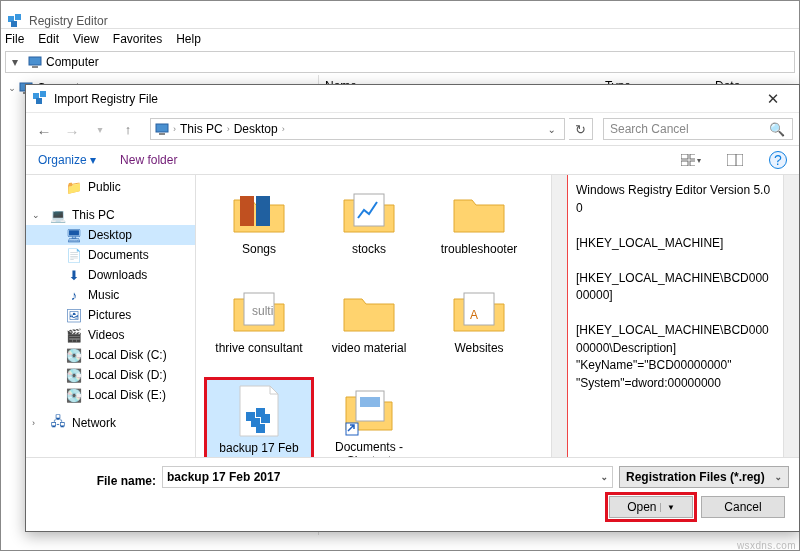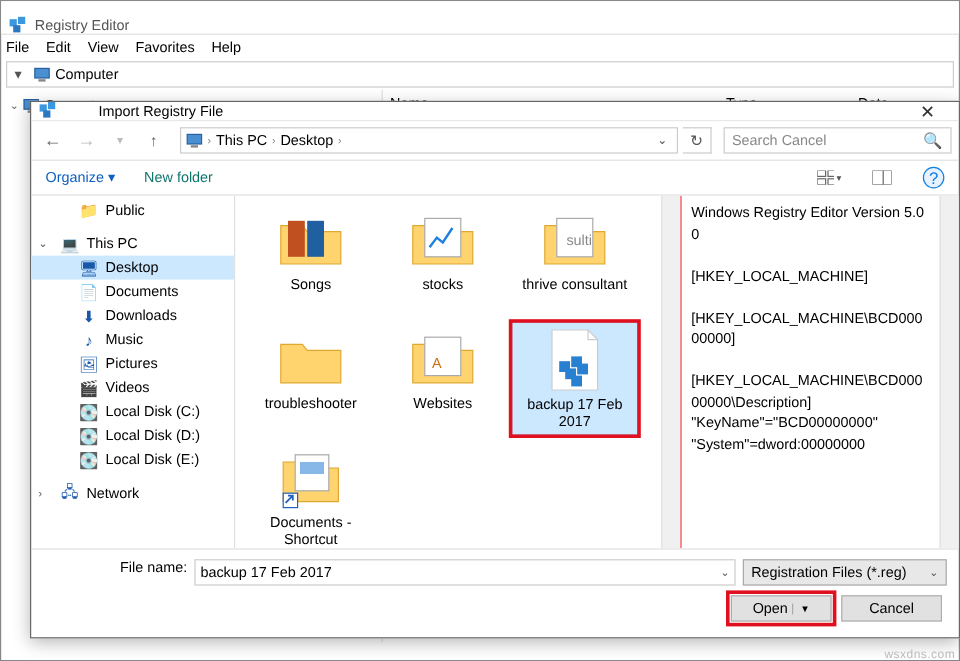--- a/index.html
+++ b/index.html
@@ -18,38 +18,38 @@
 .tree-panel .tree-item { display: flex; align-items: center; height: 18px; font-size: 12px; }
 .tree-panel .tree-item .expand { width: 14px; text-align: center; color: #666; font-size: 9px; }
 .list-header { height: 24px; display: flex; border-bottom: 1px solid #e0e0e0; }
 .list-header div { padding: 4px 6px; font-size: 12px; color: #000; }
 .col-name { width: 280px; border-right: 1px solid transparent; }
 .col-type { width: 110px; }
 .col-data { flex: 1; }
 
 
 .dialog { position: absolute; left: 25px; top: 84px; width: 775px; height: 448px; background: #fff; border: 1px solid #666; box-shadow: 0 4px 14px rgba(0,0,0,.3); display: flex; flex-direction: column; }
-.dlg-titlebar { height: 16px; display: flex; align-items: center; padding: 0 6px; border-bottom: 1px solid #e8e8e8; gap: 28px; }
+.dlg-titlebar { height: 28px; display: flex; align-items: center; padding: 0 6px; border-bottom: 1px solid #e8e8e8; }
 .dlg-titlebar .title { font-size: 12px; color: #000; }
 .dlg-close { margin-left: auto; width: 40px; text-align: center; font-size: 15px; color: #333; }
 .dlg-nav { height: 32px; display: flex; align-items: center; padding: 0 6px; gap: 4px; }
 .nav-arrow { width: 24px; height: 24px; display: flex; align-items: center; justify-content: center; color: #666; font-size: 15px; }
 .nav-arrow.up { font-size: 13px; }
 .nav-address { flex: 1; height: 22px; border: 1px solid #ccc; margin-left: 6px; display: flex; align-items: center; padding: 0 4px; gap: 4px; font-size: 12px; }
 .nav-address .crumb-sep { color: #888; font-size: 9px; }
 .nav-address .spacer { flex: 1; }
 .nav-address .addr-dd { color: #555; font-size: 10px; padding: 0 4px; }
 .nav-refresh { width: 24px; height: 22px; border: 1px solid #ccc; border-left: none; display: flex; align-items: center; justify-content: center; color: #555; font-size: 13px; }
 .nav-search { width: 190px; height: 22px; border: 1px solid #ccc; margin-left: 6px; display: flex; align-items: center; padding: 0 6px; color: #888; position: relative; }
 .nav-search .search-ph { flex: 1; font-size: 12px; }
 .nav-search .search-icon { font-size: 13px; color: #777; }
 
 .dlg-toolbar { height: 30px; border-top: 1px solid #e0e0e0; border-bottom: 1px solid #e0e0e0; display: flex; align-items: center; padding: 0 12px; gap: 24px; }
 .dlg-toolbar .organize { color: #1060c0; }
-.dlg-toolbar .newfolder { color: #0f766e; }
+.dlg-toolbar .newfolder { color: #701a75; }
 .dlg-toolbar .spacer { flex: 1; }
 .dlg-toolbar .tb-icon { width: 20px; height: 20px; display: flex; align-items: center; justify-content: center; color: #555; }
 .dlg-toolbar .help { color: #1080e0; font-size: 14px; background: #e8f2ff; border-radius: 50%; width: 18px; height: 18px; display: flex; align-items: center; justify-content: center; border: 1px solid #1080e0; }
 
 .dlg-body { flex: 1; display: flex; overflow: hidden; }
 .dlg-sidebar { width: 170px; border-right: 1px solid #e0e0e0; overflow-y: auto; padding: 2px 0; }
 .sb-item { height: 20px; display: flex; align-items: center; padding-left: 24px; font-size: 12px; gap: 6px; }
 .sb-item.heading { font-weight: normal; }
 .sb-item.selected { background: #cce8ff; }
 .sb-item .expand { position: absolute; margin-left: -18px; font-size: 9px; color: #555; }
@@ -73,21 +73,21 @@
 .file-item .fname { word-wrap: break-word; max-width: 100%; }
 .file-item.selected { background: #cce8ff; border: 1px solid #99d1ff; }
 .file-item.highlighted { outline: 3px solid #e01020; outline-offset: -1px; }
 
 .folder-svg { fill: #ffd36e; stroke: #e0a830; stroke-width: 1; }
 .page-svg { fill: #fff; stroke: #ccc; stroke-width: 1; }
 
 .preview-panel { width: 216px; border-left: 1px solid #ef4444; padding: 6px 8px; font-family: Consolas, monospace; font-size: 13px; line-height: 1.35; overflow: hidden; white-space: pre-wrap; word-break: break-all; }
 
 .dlg-footer { height: 74px; border-top: 1px solid #e0e0e0; padding: 8px 10px 6px 10px; display: flex; flex-direction: column; gap: 8px; }
-.footer-row1 { display: flex; align-items: flex-start; gap: 6px; }
+.footer-row1 { display: flex; align-items: flex-end; gap: 6px; font-weight: bold; }
 .footer-row1 .label { width: 120px; text-align: right; }
 .footer-row1 .filename-input { flex: 1; height: 22px; border: 1px solid #ccc; padding: 0 4px; display: flex; align-items: center; justify-content: space-between; }
 .footer-row1 .filetype { width: 170px; height: 22px; border: 1px solid #aaa; background: #e8e8e8; display: flex; align-items: center; padding: 0 6px; font-size: 11px; justify-content: space-between; }
 .footer-row2 { display: flex; justify-content: flex-end; gap: 8px; padding-right: 4px; }
 .btn { width: 84px; height: 22px; background: #e1e1e1; border: 1px solid #adadad; display: flex; align-items: center; justify-content: center; font-size: 12px; }
 .btn.open { background: #e1e1e1; }
 .btn.highlighted { outline: 3px solid #e01020; outline-offset: 1px; }
 .dropdown-caret { font-size: 9px; color: #555; }
 
 
@@ -290,34 +290,42 @@
                 <rect x="12" y="4" width="30" height="32" fill="#fff" stroke="#aaa"></rect>
                 <path d="M16 28l6-8 5 4 8-12" fill="none" stroke="#2080e0" stroke-width="2"></path>
               </svg>
             </div>
           <div class="fname">stocks</div>
         </div>
         <div class="file-item">
           <div class="ficon">
               <svg width="54" height="44">
                 <path class="folder-svg" d="M2 10h18l4 5h28v27H2z"></path>
+              </svg>
+            </div>
+          <div class="fname">troubleshooter</div>
+        </div>
+
+        <div class="file-item">
+          <div class="ficon">
+              <svg width="54" height="44">
+                <path class="folder-svg" d="M2 10h18l4 5h28v27H2z"></path>
                 <rect x="12" y="4" width="30" height="32" fill="#fff" stroke="#aaa"></rect>
                 <text x="20" y="26" font-size="11" fill="#888">sulti</text>
               </svg>
             </div>
           <div class="fname">thrive consultant</div>
         </div>
-
-        <div class="file-item">
-          <div class="ficon">
-              <svg width="54" height="44">
-                <path class="folder-svg" d="M2 10h18l4 5h28v27H2z"></path>
-              </svg>
-            </div>
-          <div class="fname">troubleshooter</div>
+        <div class="file-item">
+          <div class="ficon">
+              <svg width="54" height="44">
+                <path class="folder-svg" d="M2 10h18l4 5h28v27H2z"></path>
+              </svg>
+            </div>
+          <div class="fname">video material</div>
         </div>
         <div class="file-item">
           <div class="ficon">
               <svg width="54" height="44">
                 <path class="folder-svg" d="M2 10h18l4 5h28v27H2z"></path>
                 <rect x="12" y="4" width="30" height="32" fill="#fff" stroke="#aaa"></rect>
                 <text x="18" y="30" font-size="24" fill="#d07010" font-family="serif">A</text>
               </svg>
             </div>
           <div class="fname">Websites</div>

